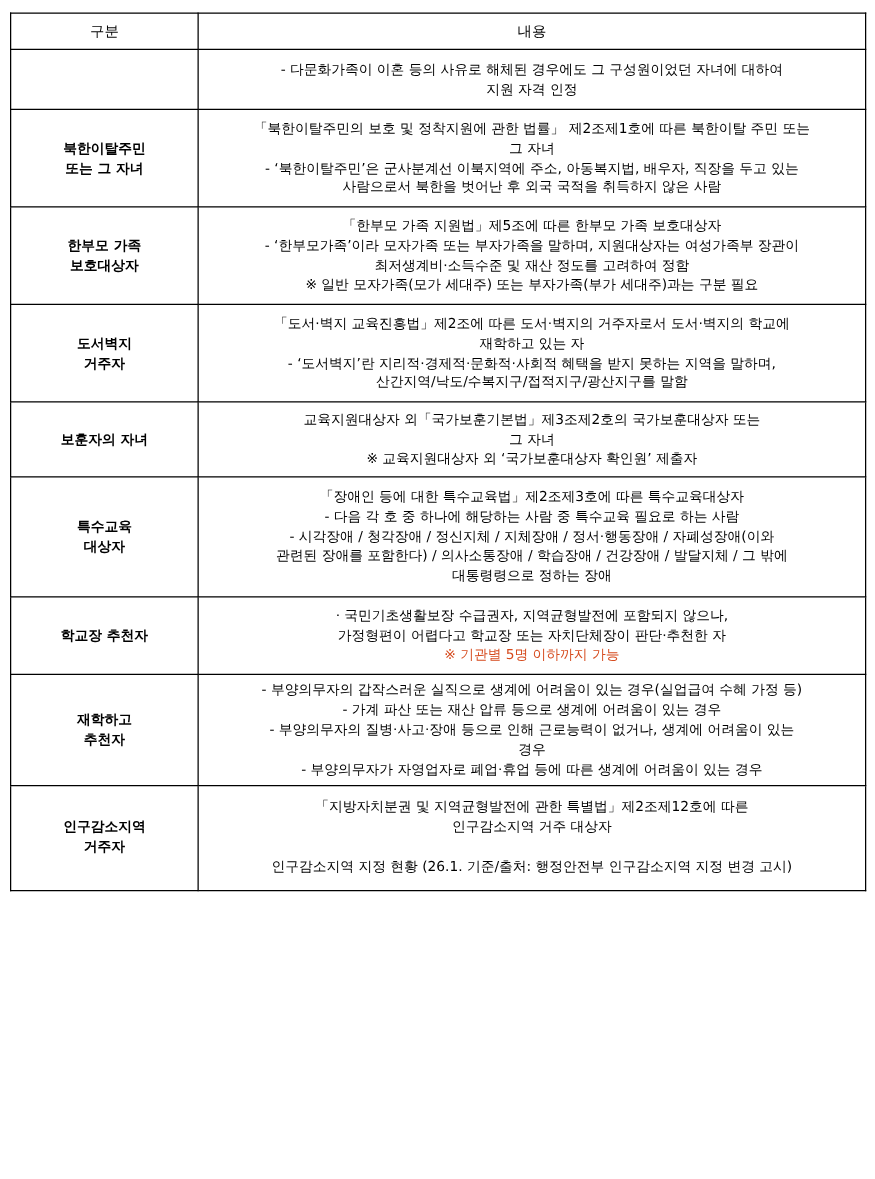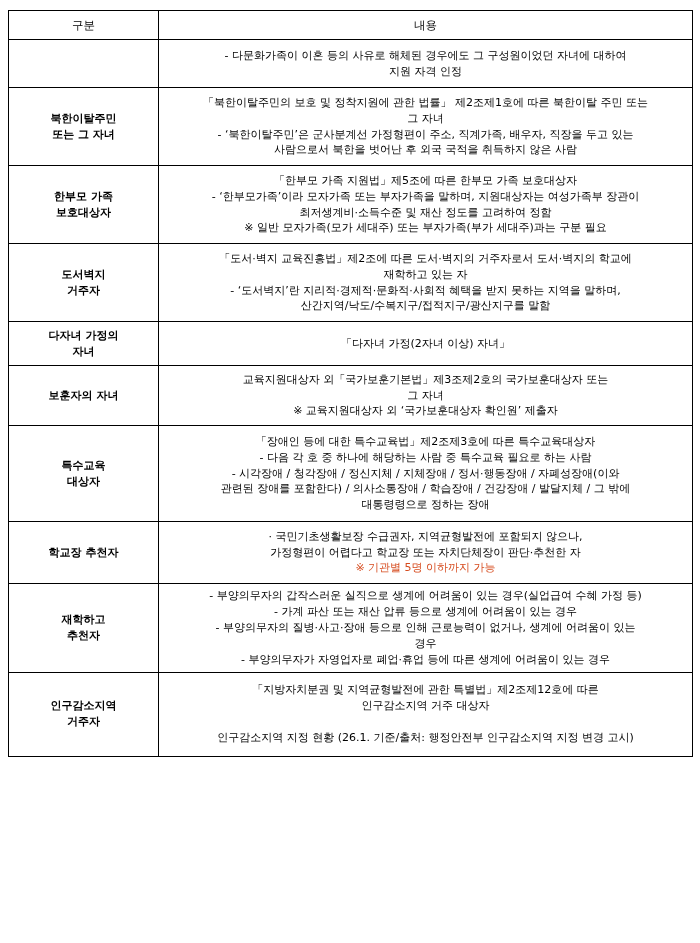--- a/index.html
+++ b/index.html
@@ -82,21 +82,21 @@
         <td class="key-cell"></td>
         <td class="val-cell">- 다문화가족이 이혼 등의 사유로 해체된 경우에도 그 구성원이었던 자녀에 대하여
 지원 자격 인정</td>
       </tr>
 
       <tr style="height:78px">
         <td class="key-cell">북한이탈주민
 또는 그 자녀</td>
         <td class="val-cell">「북한이탈주민의 보호 및 정착지원에 관한 법률」 제2조제1호에 따른 북한이탈 주민 또는
 그 자녀
-- ‘북한이탈주민’은 군사분계선 가정형편이 주소, 직계가족, 배우자, 직장을 두고 있는
+- ‘북한이탈주민’은 군사분계선 이북지역에 주소, 아동복지법, 배우자, 직장을 두고 있는
 사람으로서 북한을 벗어난 후 외국 국적을 취득하지 않은 사람</td>
       </tr>
 
       <tr style="height:78px">
         <td class="key-cell">한부모 가족
 보호대상자</td>
         <td class="val-cell">「한부모 가족 지원법」제5조에 따른 한부모 가족 보호대상자
 - ‘한부모가족’이라 모자가족 또는 부자가족을 말하며, 지원대상자는 여성가족부 장관이
 최저생계비·소득수준 및 재산 정도를 고려하여 정함
 ※ 일반 모자가족(모가 세대주) 또는 부자가족(부가 세대주)과는 구분 필요</td>
@@ -105,25 +105,20 @@
       <tr style="height:78px">
         <td class="key-cell">도서벽지
 거주자</td>
         <td class="val-cell">「도서·벽지 교육진흥법」제2조에 따른 도서·벽지의 거주자로서 도서·벽지의 학교에
 재학하고 있는 자
 - ‘도서벽지’란 지리적·경제적·문화적·사회적 혜택을 받지 못하는 지역을 말하며,
 산간지역/낙도/수복지구/접적지구/광산지구를 말함</td>
       </tr>
 
 
-      <tr style="height:44px">
-        <td class="key-cell">다자녀 가정의
-자녀</td>
-        <td class="val-cell">「다자녀 가정(2자녀 이상) 자녀」</td>
-      </tr>
 
       <tr style="height:60px">
         <td class="key-cell">보훈자의 자녀</td>
         <td class="val-cell">교육지원대상자 외「국가보훈기본법」제3조제2호의 국가보훈대상자 또는
 그 자녀
 ※ 교육지원대상자 외 ‘국가보훈대상자 확인원’ 제출자</td>
       </tr>
 
       <tr style="height:96px">
         <td class="key-cell">특수교육

